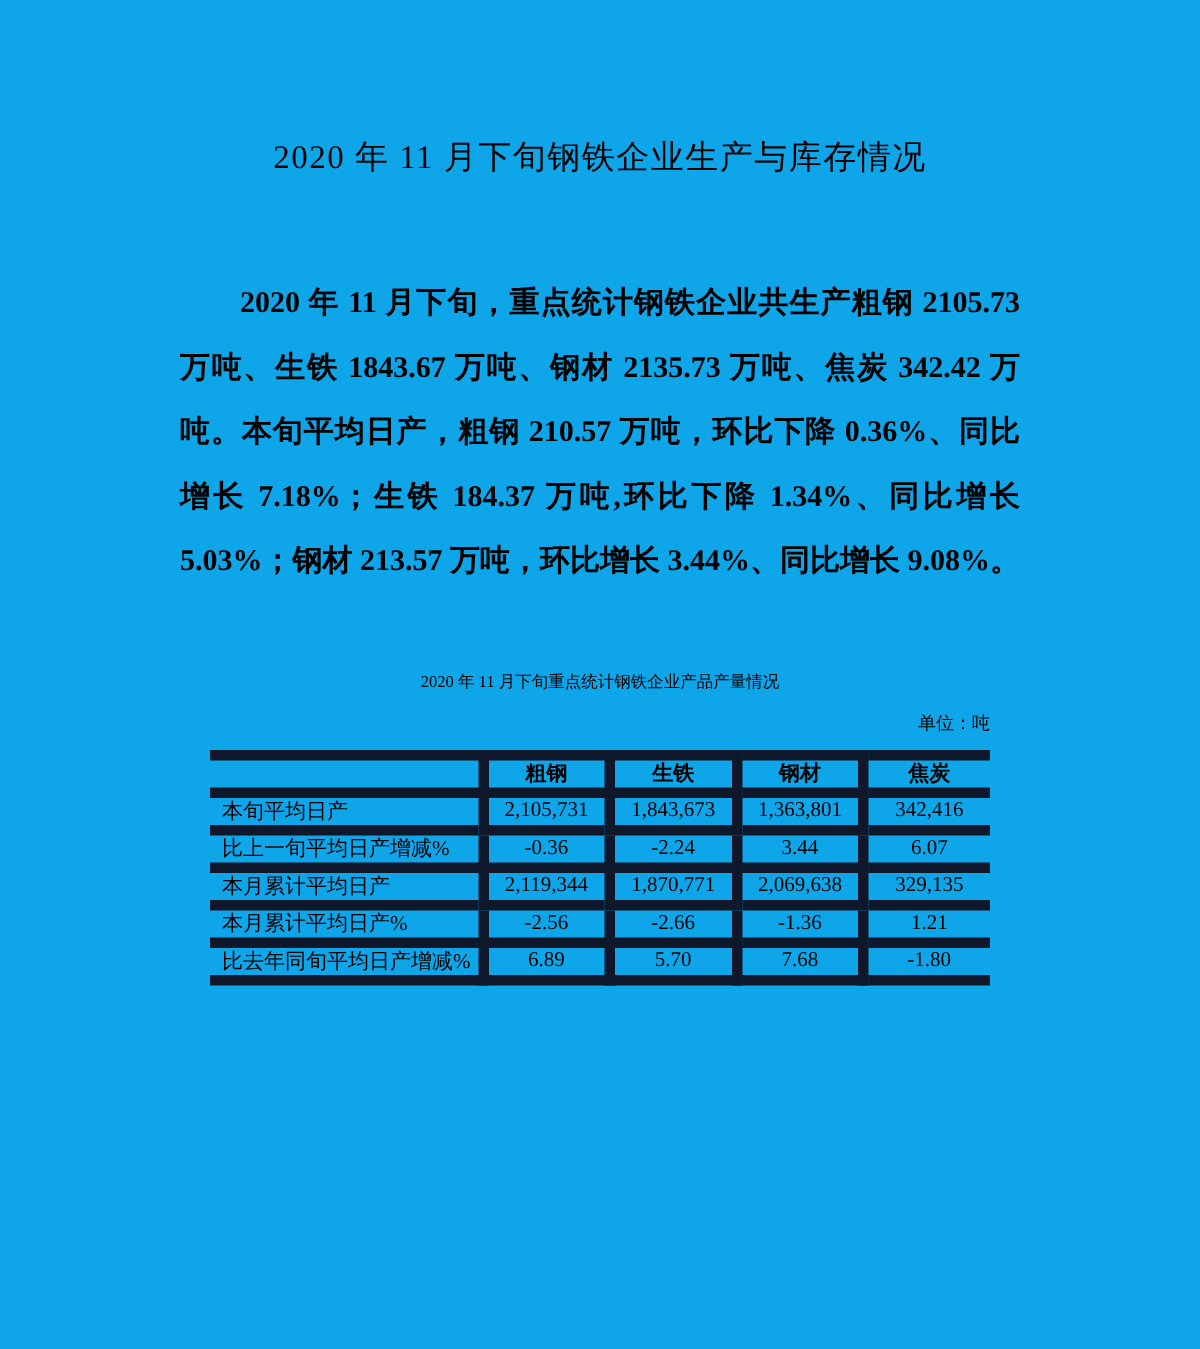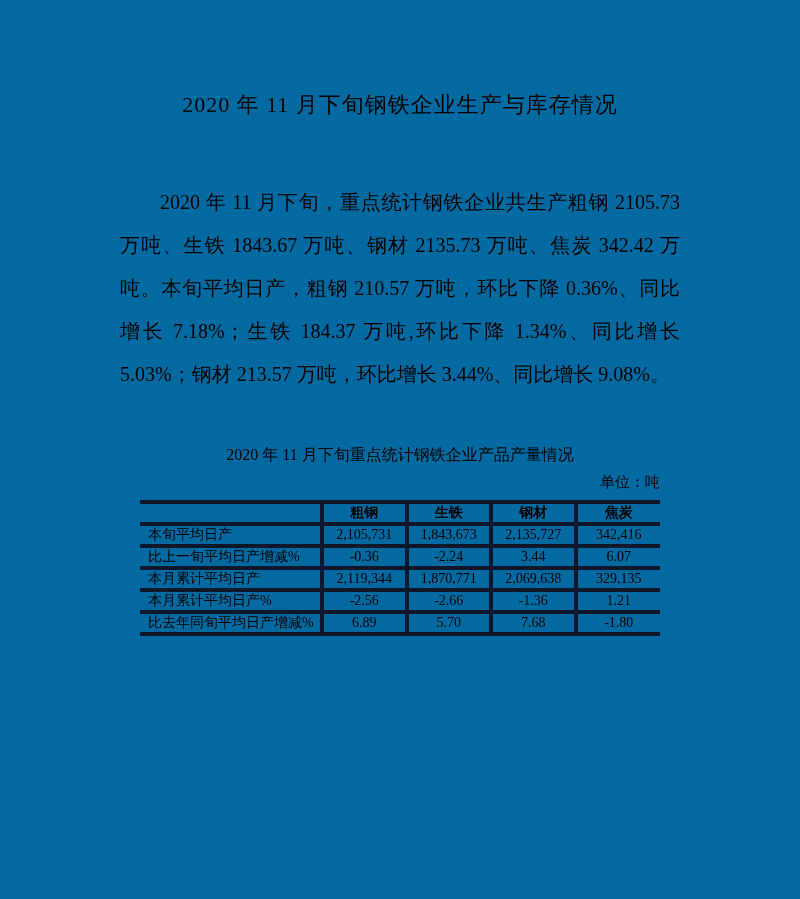--- a/index.html
+++ b/index.html
@@ -7,61 +7,62 @@
   body {
     width: 800px;
     height: 899px;
     font-family: "Liberation Serif", "DejaVu Serif", serif;
     color: #000000;
     overflow: hidden;
   }
   .page {
     width: 800px;
     height: 899px;
-    background: #0369a1;
+    background: #0ea5e9;
     padding: 90px 120px 0 120px;
   }
   .doc-title {
     font-size: 22px;
     font-weight: 400;
     line-height: 29px;
     text-align: center;
     letter-spacing: 1px;
   }
   .body-para {
     font-size: 20px;
     line-height: 43px;
     text-align: justify;
     text-indent: 2em;
+    font-weight: bold;
   }
   .para-production { margin-top: 62px; }
   .para-monthly { margin-top: 14px; }
   .table-caption {
     margin-top: 48px;
-    font-size: 16px;
+    font-size: 11px;
     line-height: 22px;
     text-align: center;
   }
   .unit-label {
     margin-top: 6px;
-    font-size: 15px;
+    font-size: 12px;
     line-height: 20px;
     text-align: right;
     padding-right: 20px;
   }
   table.production-table {
     width: 520px;
     margin: 8px auto 0 auto;
     border-collapse: collapse;
     table-layout: fixed;
     font-size: 14px;
   }
   .production-table th,
   .production-table td {
-    border: 4px solid #0f172a;
+    border: 7px solid #0f172a;
     height: 21px;
     padding: 0 4px;
     overflow: hidden;
     white-space: nowrap;
     font-weight: 400;
   }
   .production-table tr > *:first-child { border-left: none; width: 35%; }
   .production-table tr > *:last-child  { border-right: none; }
   .production-table thead th {
     font-weight: 700;
@@ -93,21 +94,21 @@
           <th>生铁</th>
           <th>钢材</th>
           <th>焦炭</th>
         </tr>
     </thead>
     <tbody>
         <tr class="group-end">
           <td class="row-label">本旬平均日产</td>
           <td class="cell-value">2,105,731</td>
           <td class="cell-value">1,843,673</td>
-          <td class="cell-value">2,135,727</td>
+          <td class="cell-value">1,363,801</td>
           <td class="cell-value">342,416</td>
         </tr>
         <tr>
           <td class="row-label">比上一旬平均日产增减%</td>
           <td class="cell-value">-0.36</td>
           <td class="cell-value">-2.24</td>
           <td class="cell-value">3.44</td>
           <td class="cell-value">6.07</td>
         </tr>
         <tr class="group-end">

